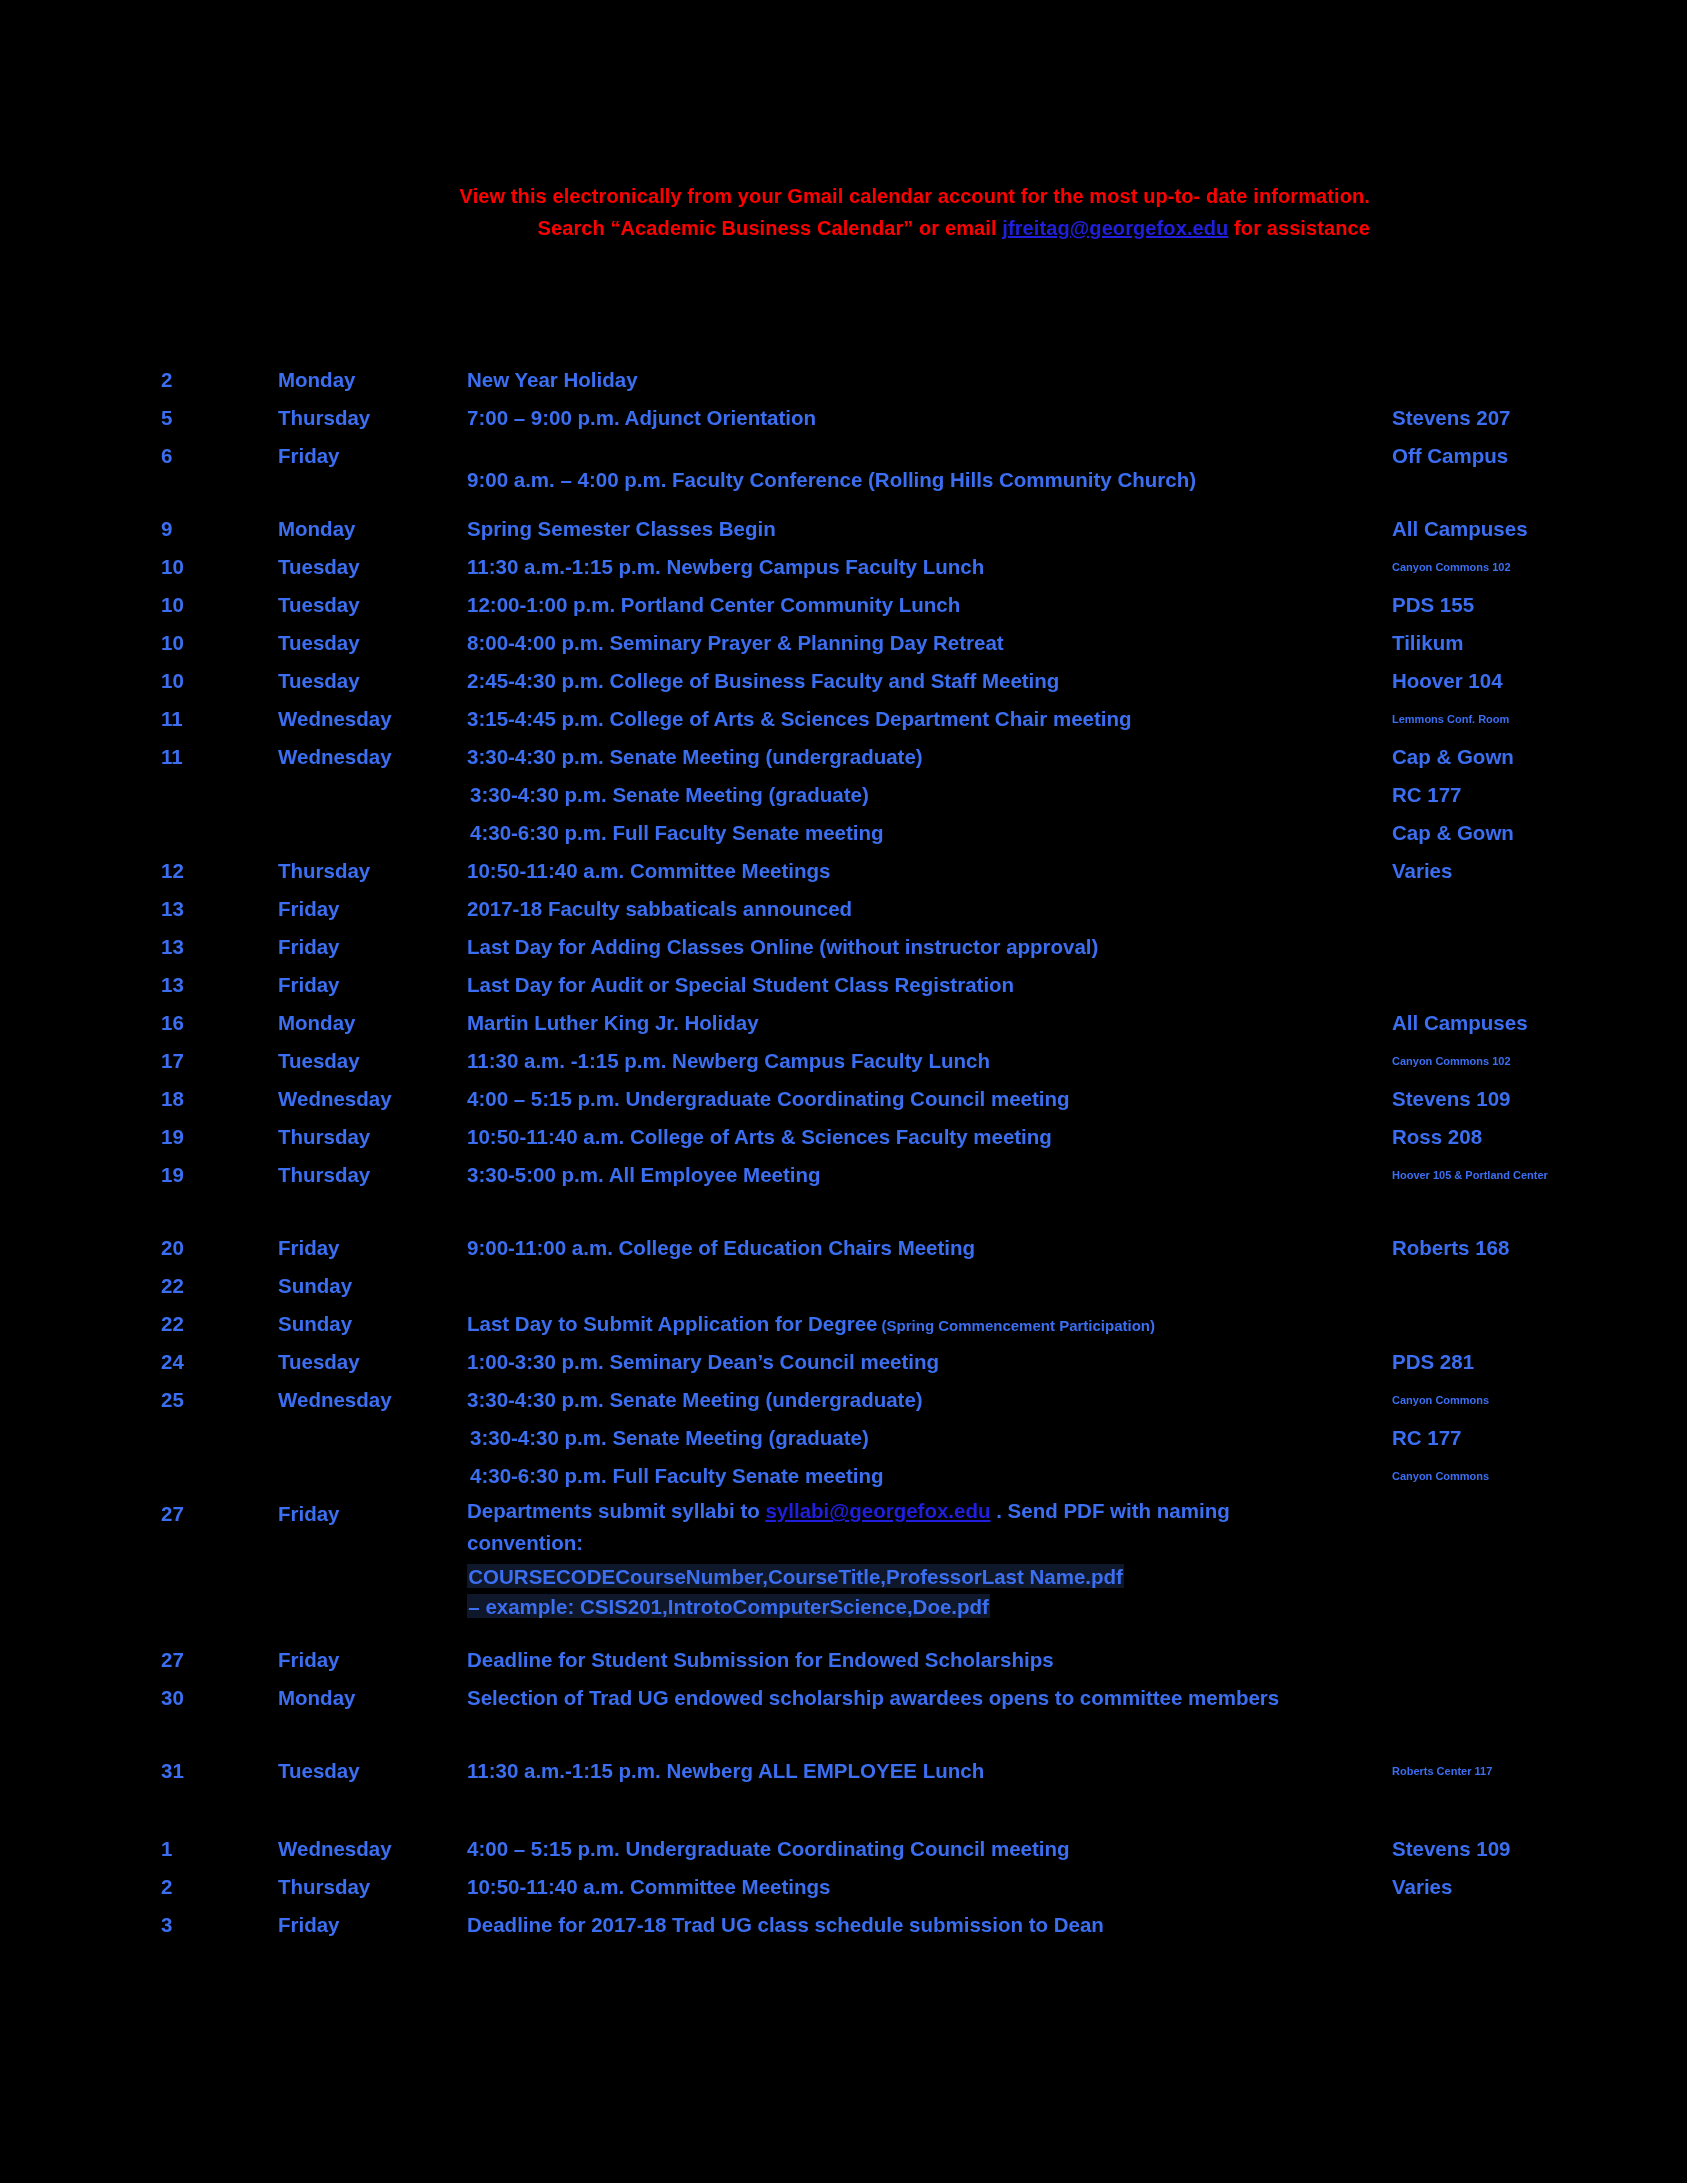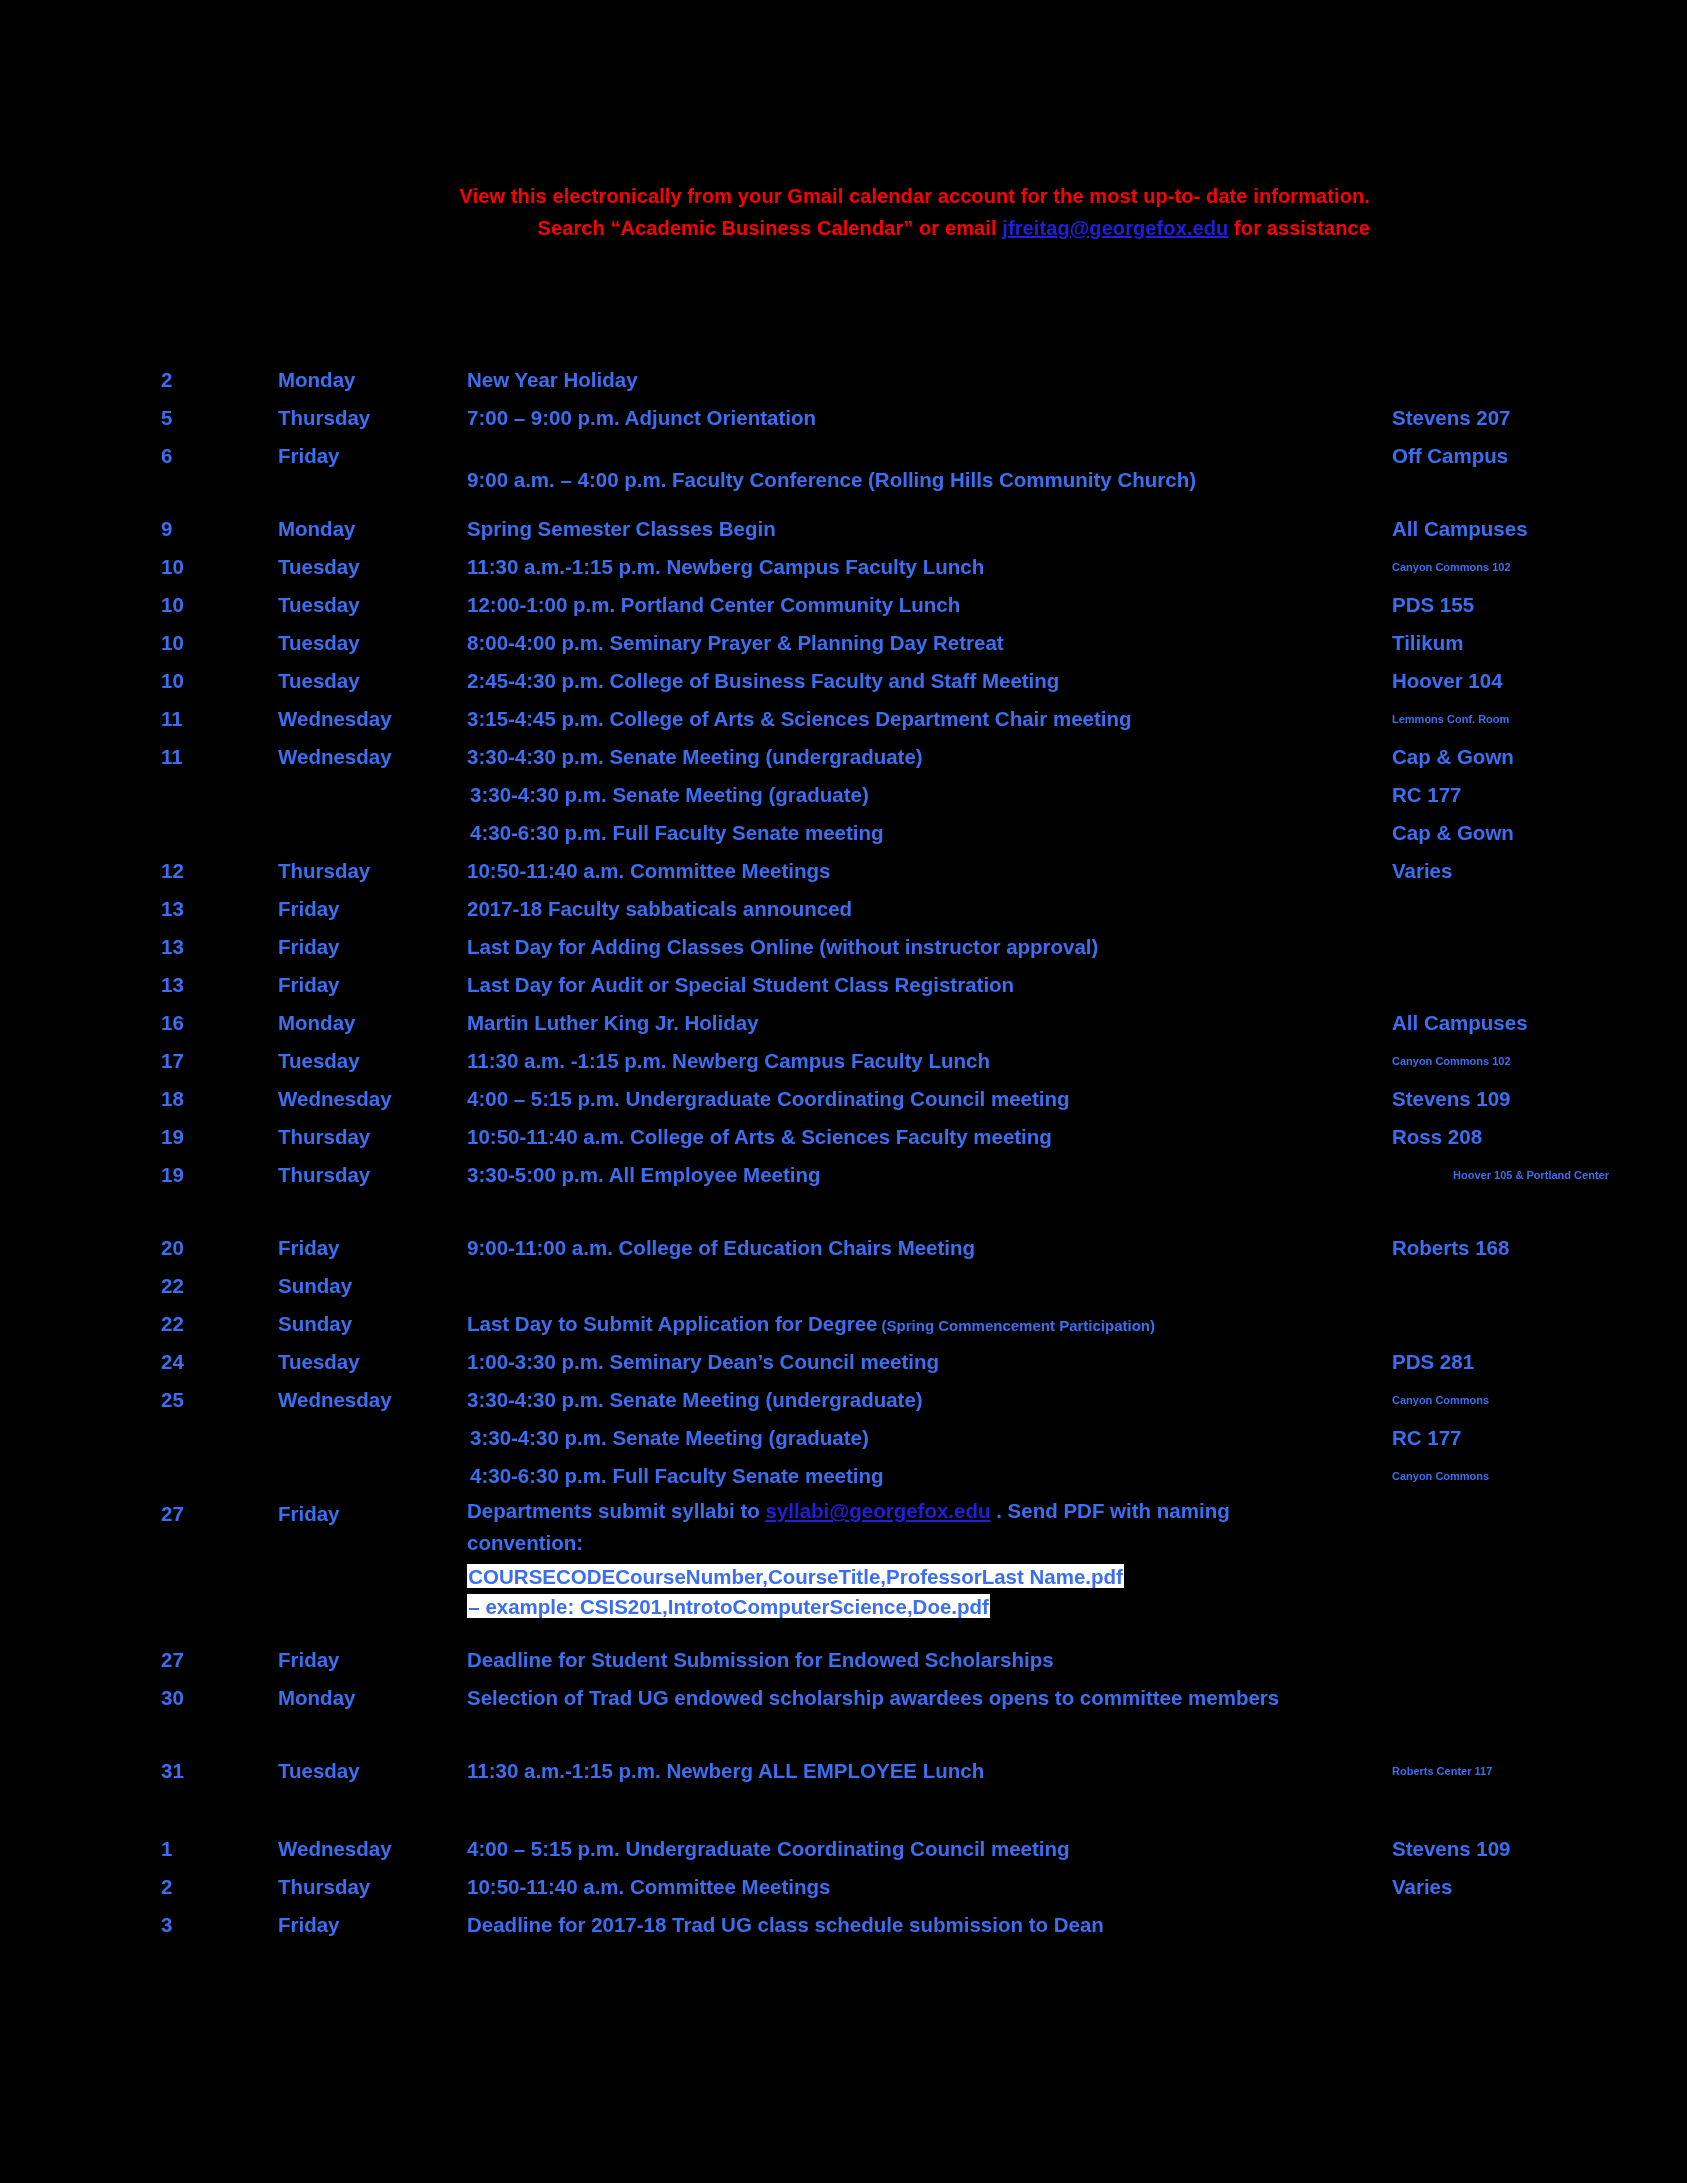--- a/index.html
+++ b/index.html
@@ -89,39 +89,38 @@
     line-height: 38px;
   }
   
   .col-loc.small {
     font-size: 11px;
     line-height: 38px;
   }
   .col-loc.small.two-line {
     line-height: 30px;
     padding-top: 4px;
-    text-align: center;
   }
 
   
   .row.cont .col-event { left: 470px; }
 
   .sub {
     font-size: 15px;
     font-weight: bold;
   }
 
   .inline-mail {
     color: #1f1fdd;
     text-decoration: underline;
     font-weight: bold;
   }
 
   .hl {
-    background: #ffffff;
+    background: #0f172a;
     display: inline;
     box-decoration-break: clone;
     -webkit-box-decoration-break: clone;
     padding: 0.7px 1.3px;
   }
   .hl-wrap { line-height: 30px; }
 
   .nowrap { white-space: nowrap; }
 </style>
 </head>

